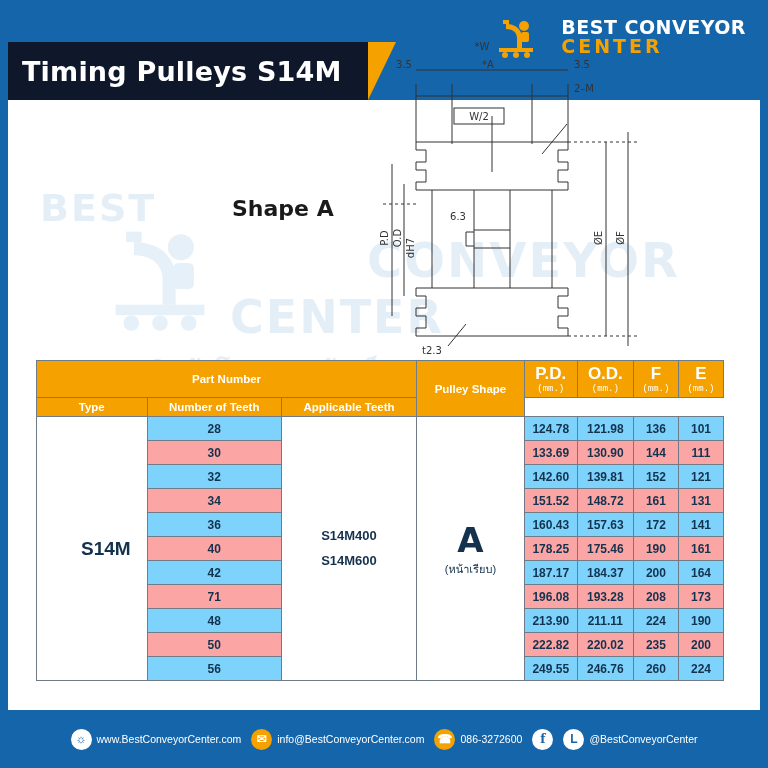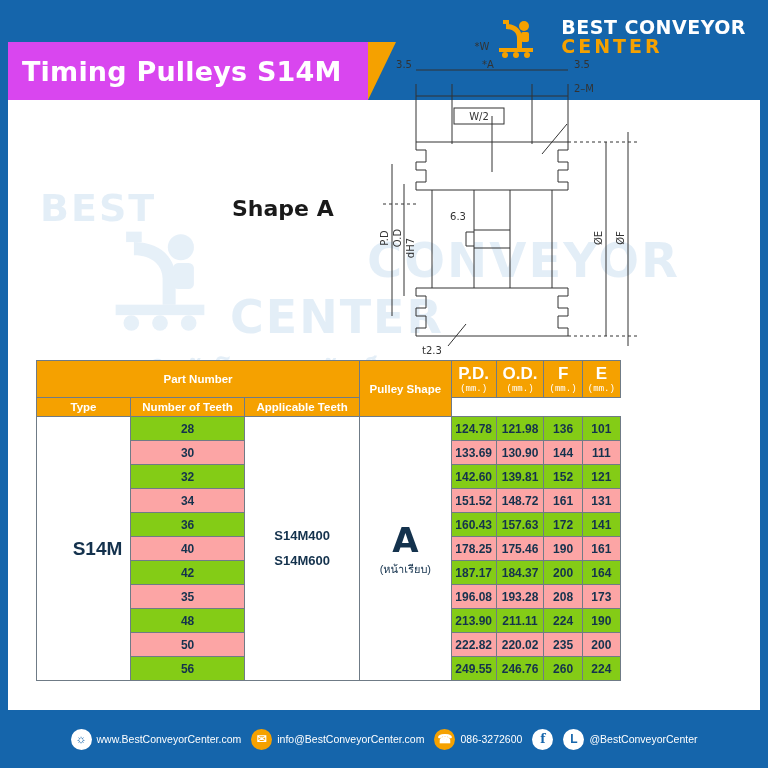--- a/index.html
+++ b/index.html
@@ -24,21 +24,21 @@
   .header-band {
     position:absolute; left:0; top:0; width:768px; height:100px;
     background:#1565ab;
   }
   .header-white-cut {
     position:absolute; left:8px; top:100px; width:752px; height:20px;
     background:#ffffff;
   }
   .title-wrap {
     position:absolute; left:8px; top:42px; width:360px; height:58px;
-    background:#d946ef;
+    background:#0f172a;
     display:flex; align-items:center;
   }
   .title-wrap:after{
     content:"";
     position:absolute; right:-28px; top:0;
     width:0; height:0;
     border-top:58px solid #f5a100;
     border-right:28px solid transparent;
   }
   .page-title {
@@ -80,37 +80,37 @@
   .wm-logo { position:absolute; left:60px; top:30px; width:120px; height:120px; opacity:0.9;}
   
   .drawing { position:absolute; left:370px; top:24px; width:382px; height:330px; }
   .shape-label {
     position:absolute; left:232px; top:196px;
     font-size:22px; font-weight:bold; color:#1a1a1a;
     font-family:"DejaVu Sans", sans-serif;
   }
   
   .table-wrap { position:absolute; left:36px; top:360px; width:696px; }
-  table { border-collapse:collapse; width:585px; }
+  table { border-collapse:collapse; width:688px; }
   th, td {
     border:1px solid #6f7b86;
     text-align:center;
     font-size:11.5px;
     color:#1a2733;
   }
   thead th {
     background:#f5a100;
     color:#ffffff;
     font-weight:bold;
     padding:3px 2px;
   }
   .th-big { font-size:17px; }
   .th-unit { font-size:9px; font-weight:normal;font-family:Liberation Mono, monospace; }
   tbody td { height:24px; background:#fca5a5; }
-  tbody tr.alt td { background:#84cc16; }
+  tbody tr.alt td { background:#7dd3fc; }
   .col-type {
     font-size:19px; font-weight:bold; color:#14324d; background:#ffffff !important;padding-left:28px;
   }
   .col-belt { font-size:13px; font-weight:bold; color:#14324d; background:#ffffff !important; line-height:1.9;}
   .col-shape { background:#ffffff !important; }
   .shape-a-big { font-size:34px; font-weight:bold; color:#14324d; font-family:"DejaVu Sans", sans-serif;}
   .shape-a-sub { font-size:11px; color:#14324d; }
   .num { font-weight:bold; color:#14324d; font-size:12px;}
   .teeth { font-weight:bold; color:#14324d; font-size:12px;}
   
@@ -325,21 +325,21 @@
             <td class="num">161</td>
           </tr>
           <tr class="alt">
             <td class="teeth">42</td>
             <td class="num">187.17</td>
             <td class="num">184.37</td>
             <td class="num">200</td>
             <td class="num">164</td>
           </tr>
           <tr>
-            <td class="teeth">35</td>
+            <td class="teeth">71</td>
             <td class="num">196.08</td>
             <td class="num">193.28</td>
             <td class="num">208</td>
             <td class="num">173</td>
           </tr>
           <tr class="alt">
             <td class="teeth">48</td>
             <td class="num">213.90</td>
             <td class="num">211.11</td>
             <td class="num">224</td>

